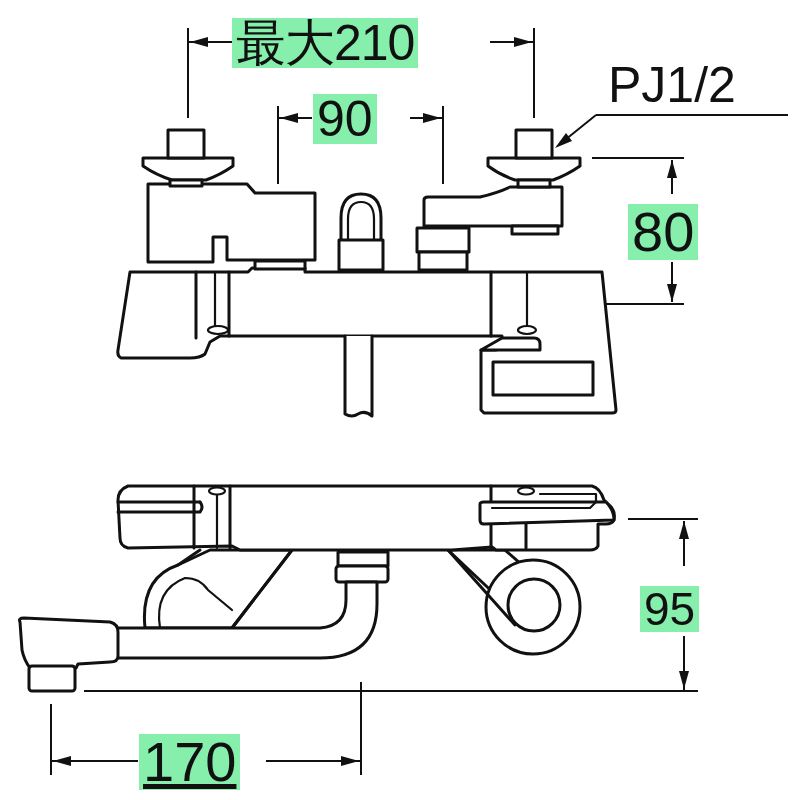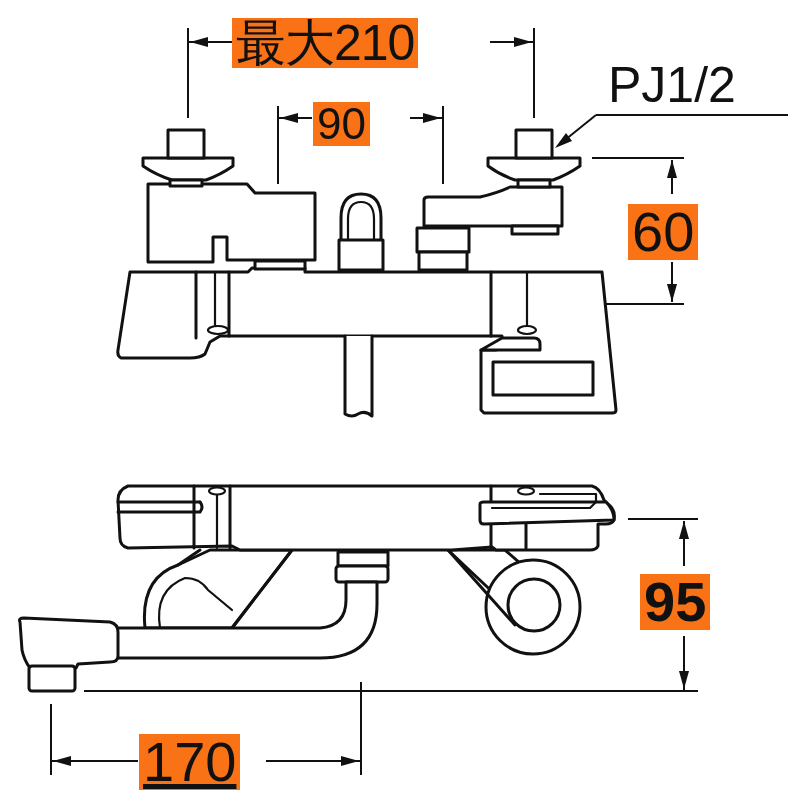--- a/index.html
+++ b/index.html
@@ -7,21 +7,21 @@
   #drawing { position: absolute; left: 0; top: 0; width: 800px; height: 800px; }
   .ln { stroke: #111111; stroke-width: 3; fill: none; stroke-linejoin: round; stroke-linecap: round; }
   .ln2 { stroke: #111111; stroke-width: 2.2; fill: none; stroke-linejoin: round; stroke-linecap: round; }
   .fw { fill: #ffffff; }
   .dim { stroke: #111111; stroke-width: 2; fill: none; }
   .arrow { fill: #111111; stroke: none; }
   .label {
     position: absolute;
     font-family: "Liberation Sans", "DejaVu Sans", sans-serif;
     color: #111111;
-    background: #f97316;
+    background: #86efac;
     line-height: 1;
     white-space: nowrap;
     padding: 0 4px;
   }
 </style>
 </head>
 <body>
 
 <svg id="drawing" viewBox="0 0 800 800" xmlns="http://www.w3.org/2000/svg">
 
@@ -137,17 +137,17 @@
     <line class="dim" x1="51" y1="704" x2="51" y2="775"></line>
     <line class="dim" x1="361" y1="682" x2="361" y2="775"></line>
     <line class="dim" x1="51" y1="761" x2="138" y2="761"></line>
     <line class="dim" x1="266" y1="761" x2="361" y2="761"></line>
     <polygon class="arrow" points="53,761 71,756 71,766"></polygon>
     <polygon class="arrow" points="359,761 341,756 341,766"></polygon>
   </g>
 </svg>
 
 <div class="label" style="left:232px; top:18px; font-size:50px; letter-spacing:-1px;">最大210</div>
-<div class="label" style="left:313px; top:94px; font-size:44px;margin-top:8px;">90</div>
+<div class="label" style="left:313px; top:94px; font-size:50px;">90</div>
 <div class="label" style="left:598px; top:60px; font-size:50px; background:transparent;margin-left:6px;">PJ1/2</div>
-<div class="label" style="left:628px; top:204px; font-size:56px;">60</div>
-<div class="label" style="left:640px; top:574px; font-size:56px;font-weight:bold;">95</div>
+<div class="label" style="left:628px; top:204px; font-size:56px;">80</div>
+<div class="label" style="left:640px; top:586px; font-size:46px;">95</div>
 <div class="label" style="left:139px; top:734px; font-size:56px;text-decoration:underline;">170</div>
 
 </body></html>

